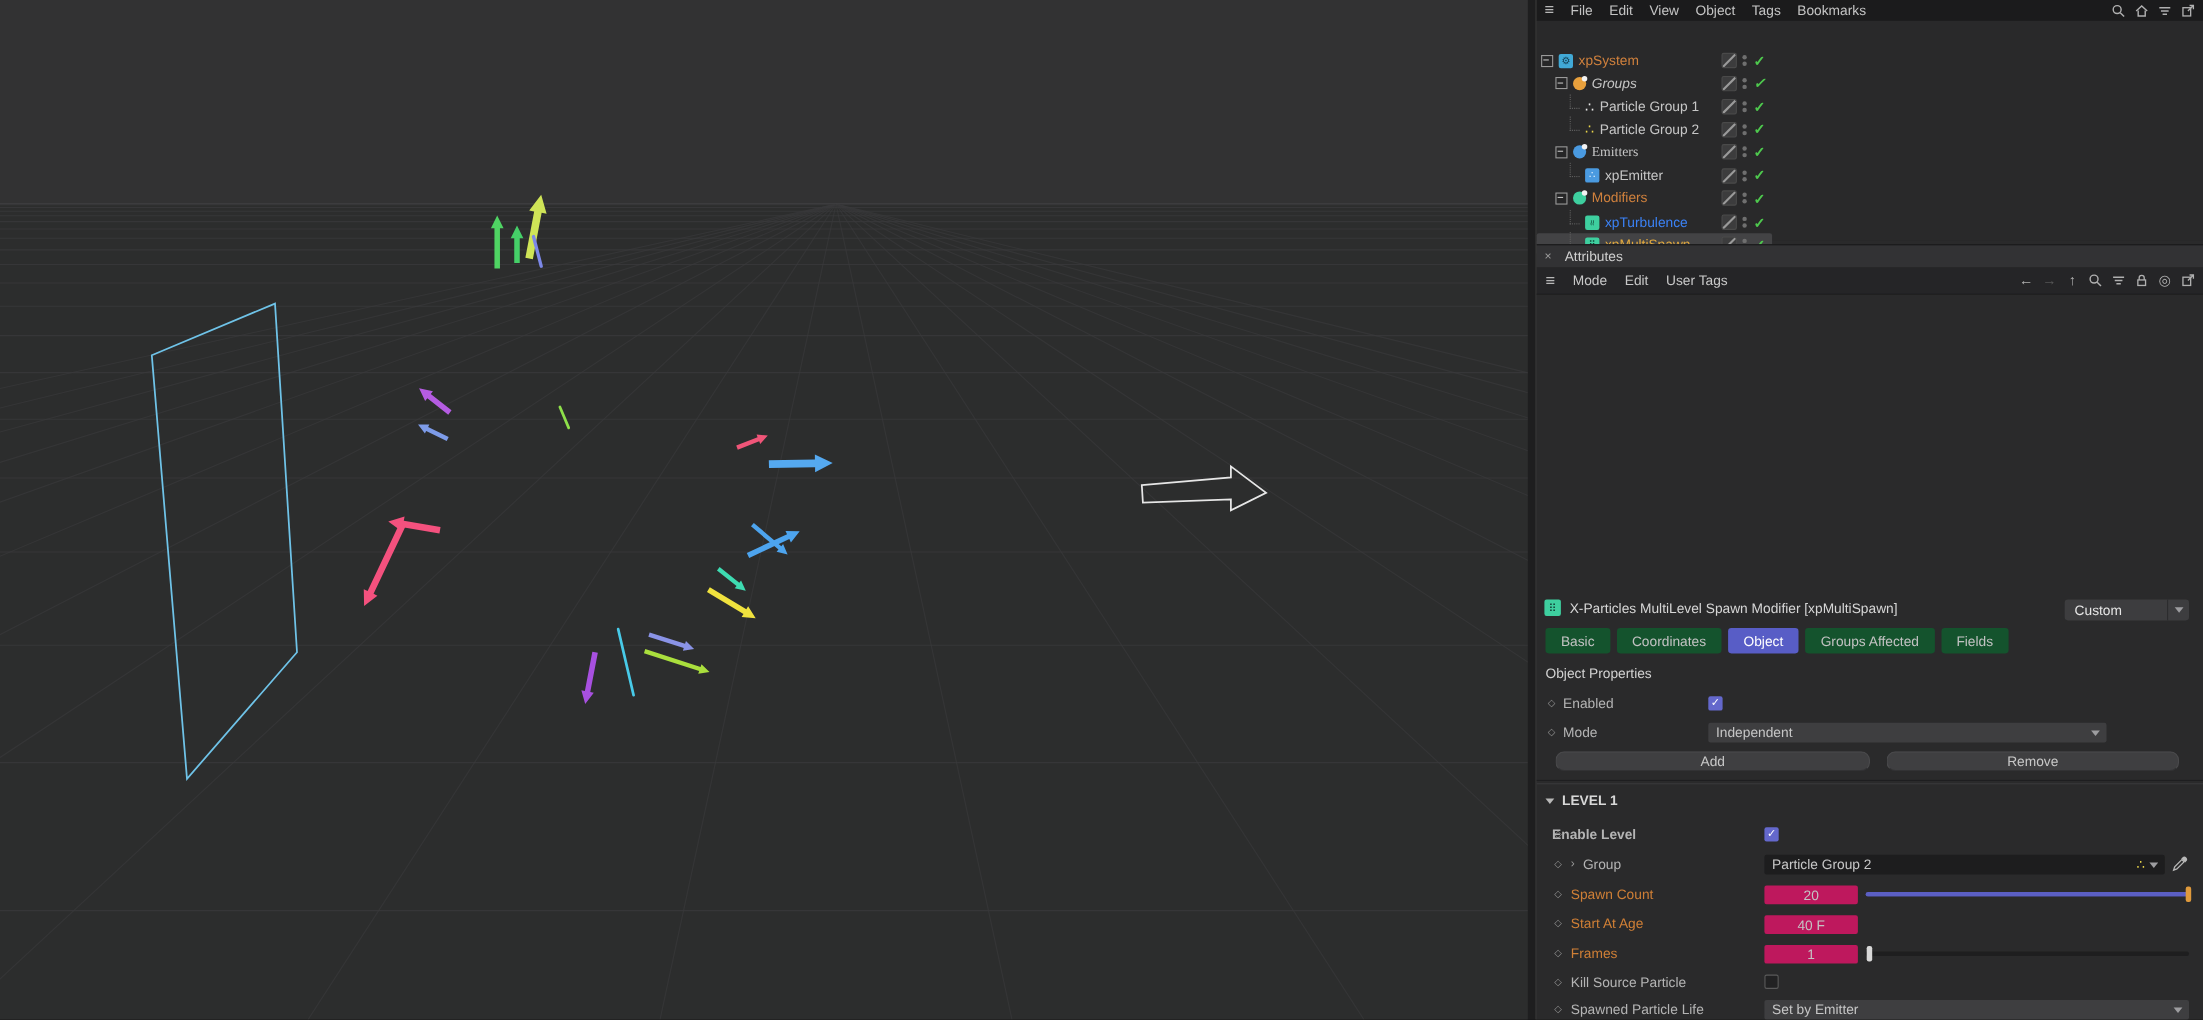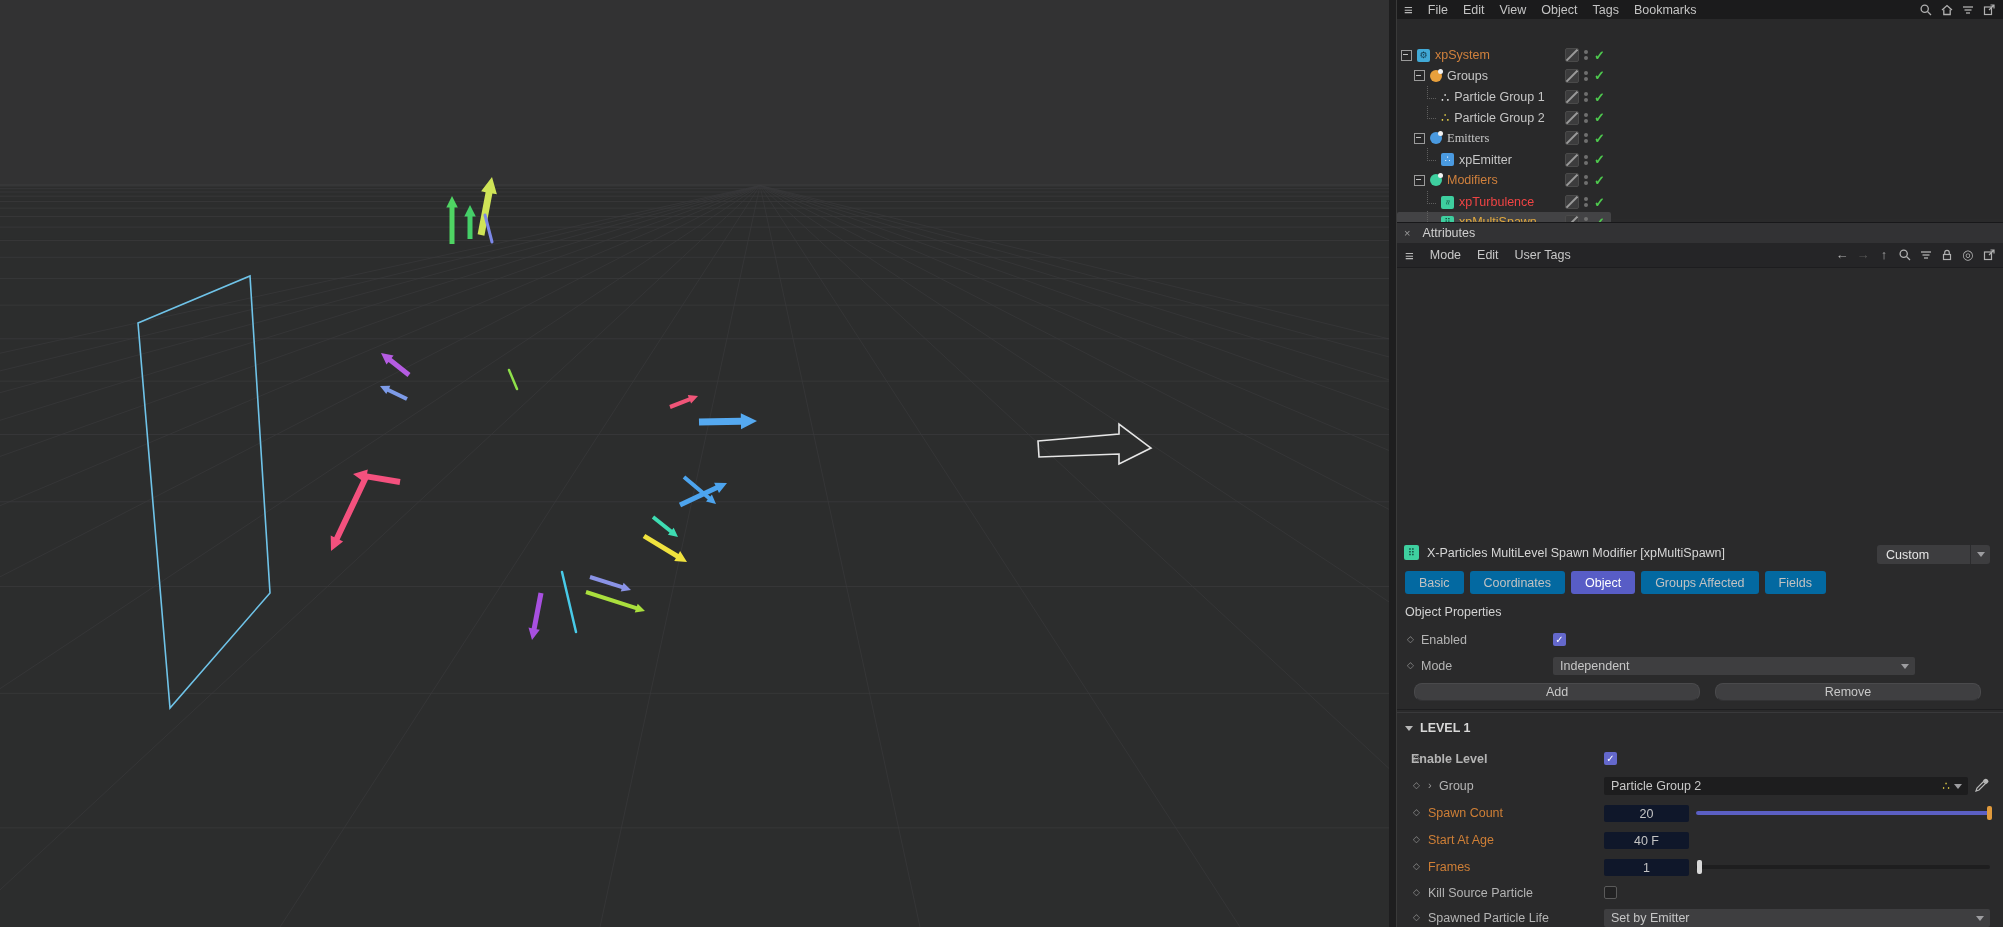--- a/index.html
+++ b/index.html
@@ -42,40 +42,40 @@
   .closex{color:#9a9a9a;font-size:11px;}
   #attr-menu{position:absolute;left:0;top:243px;width:607px;height:25px;background:#252527;border-bottom:1px solid #1d1d1f;display:flex;align-items:center;gap:16px;padding-left:8px;box-sizing:border-box;}
   #attr-body{position:absolute;left:0;top:268px;width:607px;height:659px;background:#2a2a2b;}
   #obj-title-row{position:absolute;left:7px;top:277px;display:flex;align-items:center;gap:8px;color:#d6d6d6;}
   .bigicon{width:15px;height:15px;border-radius:2px;background:#3ecf9f;color:#14433a;display:flex;align-items:center;justify-content:center;font-size:10px;}
   #preset{position:absolute;left:480px;top:277px;width:113px;height:19px;background:#3d3d3f;border-radius:3px;display:flex;align-items:center;box-sizing:border-box;}
   #preset .ptext{flex:1;padding-left:9px;color:#e5e5e5;}
   #preset .parrow{width:19px;height:100%;border-left:1px solid #2c2c2e;display:flex;align-items:center;justify-content:center;}
   .tri-down{width:0;height:0;border-left:4px solid transparent;border-right:4px solid transparent;border-top:5px solid #9d9da0;}
   #tabs{position:absolute;left:8px;top:303px;display:flex;gap:6px;}
-  .tab{height:23px;padding:0 14px;background:#0369a1;border-radius:3px;display:flex;align-items:center;color:#c2c2c2;}
+  .tab{height:23px;padding:0 14px;background:#14532d;border-radius:3px;display:flex;align-items:center;color:#c2c2c2;}
   .tab.active{background:#585dc6;color:#fff;}
   .sec-head{position:absolute;left:8px;color:#d2d2d2;font-size:12.5px;}
   .btn{position:absolute;height:18px;background:#3f3f41;border:1px solid #4a4a4c;border-bottom-color:#323234;border-radius:8px;display:flex;align-items:center;justify-content:center;color:#c8c8c8;box-sizing:border-box;}
   .groove{position:absolute;left:0;width:607px;height:2px;border-top:1px solid #1e1e20;border-bottom:1px solid #39393b;}
   #lvl1-head{position:absolute;left:8px;display:flex;align-items:center;gap:7px;color:#d8d8d8;font-weight:bold;}
   .chev-down{width:0;height:0;border-left:4px solid transparent;border-right:4px solid transparent;border-top:5px solid #b8b8b8;}
   
   .param-row{position:absolute;left:0;width:607px;height:26px;}
   .diamond{position:absolute;top:7px;font-size:9px;color:#8f8f8f;}
   .plabel{position:absolute;top:6px;color:#b4b4b4;white-space:nowrap;}
   .plabel.orange{color:#cf7f36;}
   .exp-arrow{position:absolute;top:6px;color:#9a9a9a;font-size:11px;}
   .checkbox{position:absolute;top:6px;width:13px;height:13px;border-radius:2px;box-sizing:border-box;}
   .checkbox.on{background:#6468cc;color:#fff;font-size:10px;line-height:13px;text-align:center;}
   .checkbox.off{background:#222223;border:1px solid #5a5a5a;}
   .dropdown{position:absolute;top:4px;height:18px;background:#3e3e40;border-radius:2px;display:flex;align-items:center;box-sizing:border-box;color:#c6c6c6;}
   .dropdown .dtext{flex:1;padding-left:7px;white-space:nowrap;overflow:hidden;}
   .dropdown .tri-down{margin-right:6px;}
-  .valuebox{position:absolute;top:5px;width:85px;height:17px;background:#0f172a;border-radius:2px;color:#c4c4c4;display:flex;align-items:center;justify-content:center;box-sizing:border-box;}
+  .valuebox{position:absolute;top:5px;width:85px;height:17px;background:#be185d;border-radius:2px;color:#c4c4c4;display:flex;align-items:center;justify-content:center;box-sizing:border-box;}
   .slider{position:absolute;top:11px;height:4px;border-radius:2px;background:#1e1e1f;}
   .sl-fill{position:absolute;left:0;top:0;height:4px;border-radius:2px;}
   .sl-handle{position:absolute;top:-5px;width:5px;height:14px;border-radius:2px;}
   .linkfield{position:absolute;top:4px;height:18px;background:#1d1d1e;border-radius:2px;display:flex;align-items:center;box-sizing:border-box;color:#c8c8c8;}
   .linkfield .ltext{flex:1;padding-left:7px;white-space:nowrap;}
   .linkfield .licon{color:#e8d44a;font-size:12px;margin-right:4px;}
   .eyedrop{position:absolute;top:5px;width:15px;height:15px;}
 </style>
 </head>
 <body>
@@ -197,21 +197,21 @@
           </div>
           <span class="om-ctl" style="left: 168px;">
             <span class="pencilbox"></span>
             <span class="dotcol">
               <i></i>
               <i></i>
             </span>
             <span class="treecheck">✓</span>
           </span>
         </div>
-        <div class="om-row" style="top: 46.5px;">
+        <div class="om-row" style="top: 46.5px; font-style: italic;">
           <div class="om-inner" style="padding-left: 17px;">
             <span class="expander"></span>
             <span class="tree-circle" style="background: rgb(232, 160, 60);"></span>
             <span style="color: rgb(198, 198, 198);">Groups</span>
           </div>
           <span class="om-ctl" style="left: 168px;">
             <span class="pencilbox"></span>
             <span class="dotcol">
               <i></i>
               <i></i>
@@ -291,21 +291,21 @@
               <i></i>
               <i></i>
             </span>
             <span class="treecheck">✓</span>
           </span>
         </div>
         <div class="om-row" style="top: 173px;">
           <div class="om-inner" style="padding-left: 30px;">
             <span class="connector"></span>
             <span class="tree-square" style="background: rgb(62, 207, 159); color: rgb(17, 68, 56); transform: rotate(90deg);">≈</span>
-            <span style="color: #ef4444;">xpTurbulence</span>
+            <span style="color: #3b82f6;">xpTurbulence</span>
           </div>
           <span class="om-ctl" style="left: 168px;">
             <span class="pencilbox"></span>
             <span class="dotcol">
               <i></i>
               <i></i>
             </span>
             <span class="treecheck">✓</span>
           </span>
         </div>

